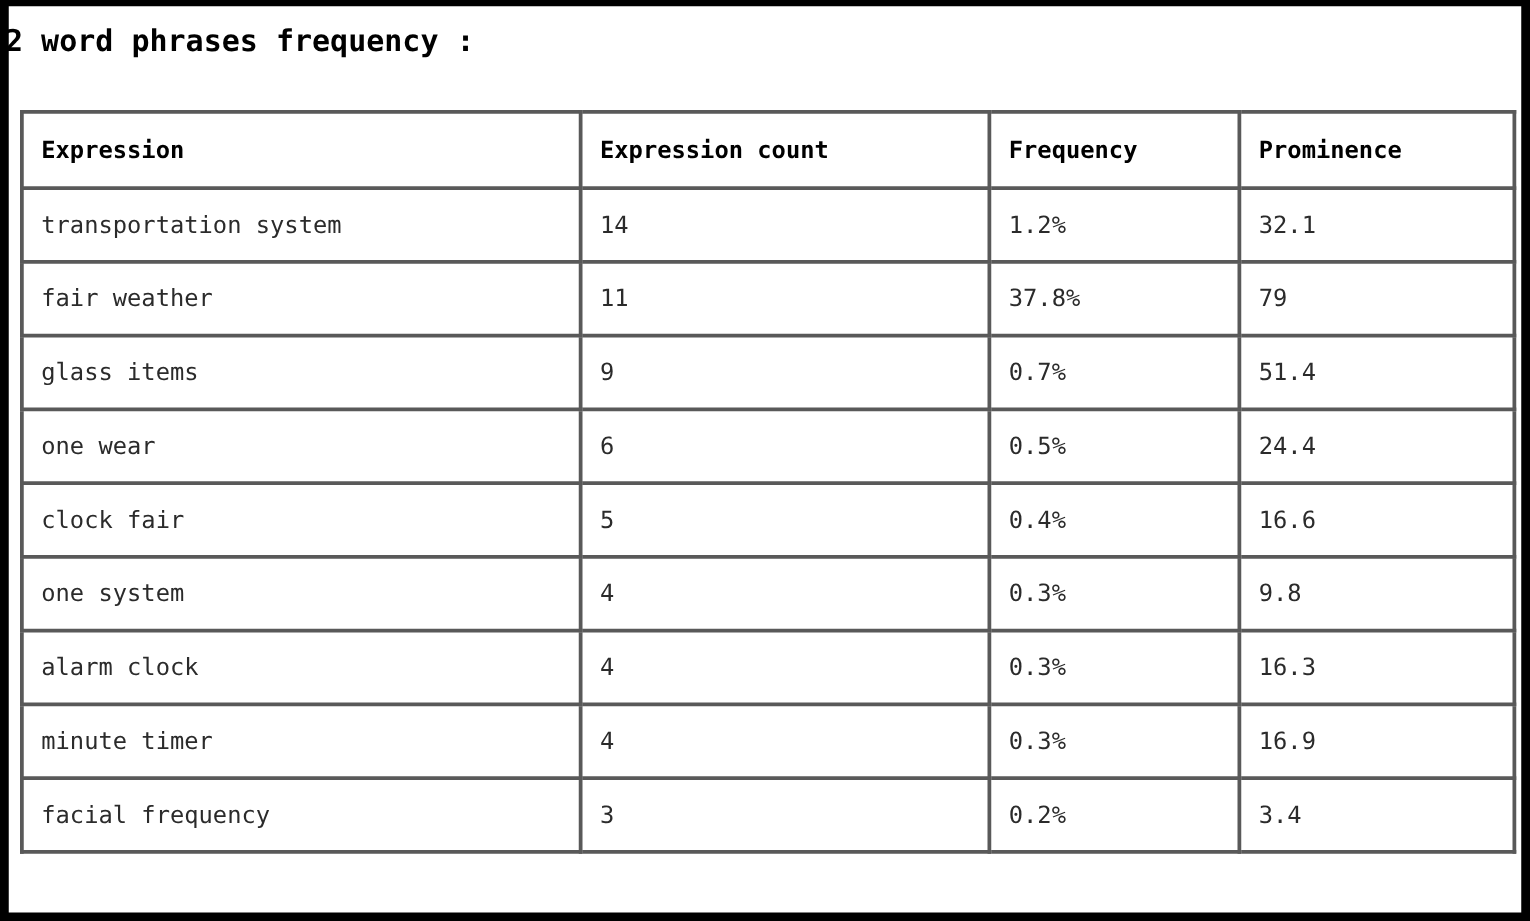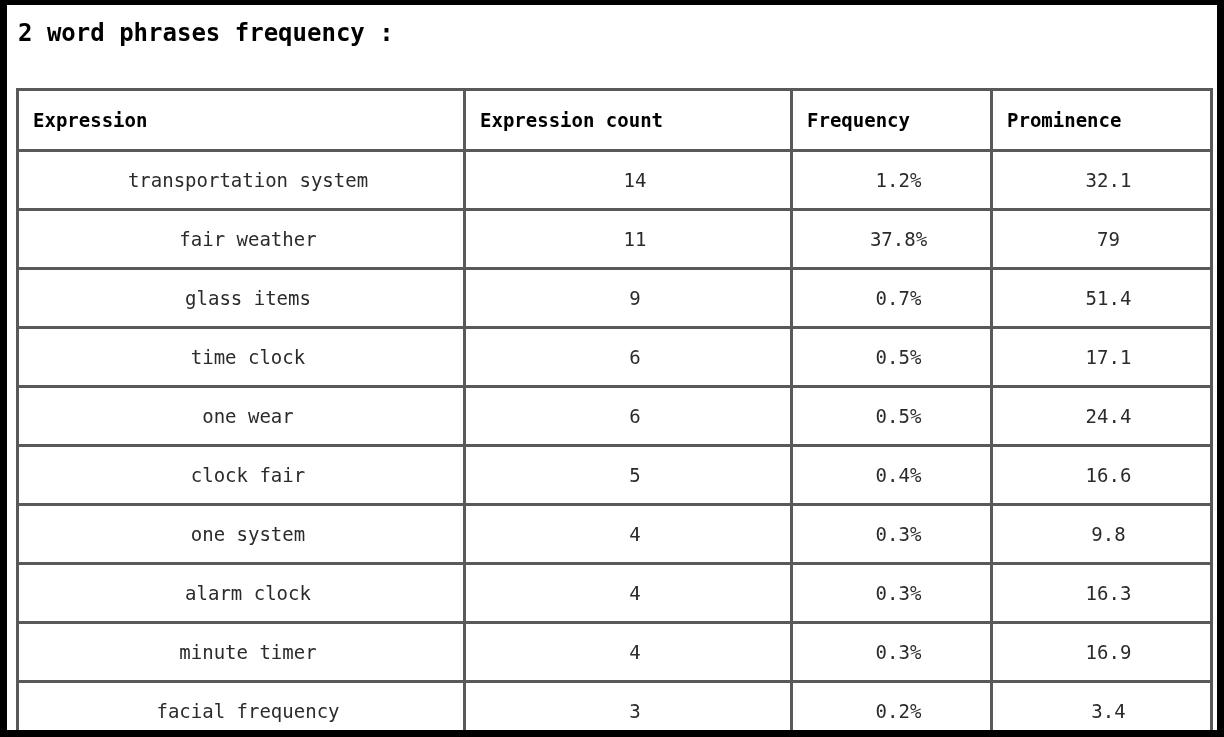--- a/index.html
+++ b/index.html
@@ -36,21 +36,21 @@
     left: 0;
     top: 0;
     width: 1224px;
     height: 737px;
     background: #ffffff;
     overflow: hidden;
   }
 
   .page-title {
     position: absolute;
-    left: 18px;
+    left: 4px;
     top: 18px;
     font-family: "DejaVu Sans Mono", "Liberation Mono", monospace;
     font-size: 24px;
     font-weight: bold;
     color: #000000;
     letter-spacing: 0px;
     white-space: pre;
     line-height: 30px;
   }
 
@@ -90,21 +90,20 @@
 
   table.freq-table th {
     font-weight: bold;
     color: #000000;
     height: 58px;
   }
 
   table.freq-table td {
     font-weight: normal;
     color: #2b2b2b;
-    text-align: center;
   }
 </style>
 </head>
 <body>
 
 <div class="page">
 
   <div class="page-title">2 word phrases frequency :</div>
 
   <div class="table-wrap">
@@ -134,26 +133,20 @@
             <td>fair weather</td>
             <td>11</td>
             <td>37.8%</td>
             <td>79</td>
           </tr>
           <tr>
             <td>glass items</td>
             <td>9</td>
             <td>0.7%</td>
             <td>51.4</td>
-          </tr>
-          <tr>
-            <td>time clock</td>
-            <td>6</td>
-            <td>0.5%</td>
-            <td>17.1</td>
           </tr>
           <tr>
             <td>one wear</td>
             <td>6</td>
             <td>0.5%</td>
             <td>24.4</td>
           </tr>
           <tr>
             <td>clock fair</td>
             <td>5</td>

